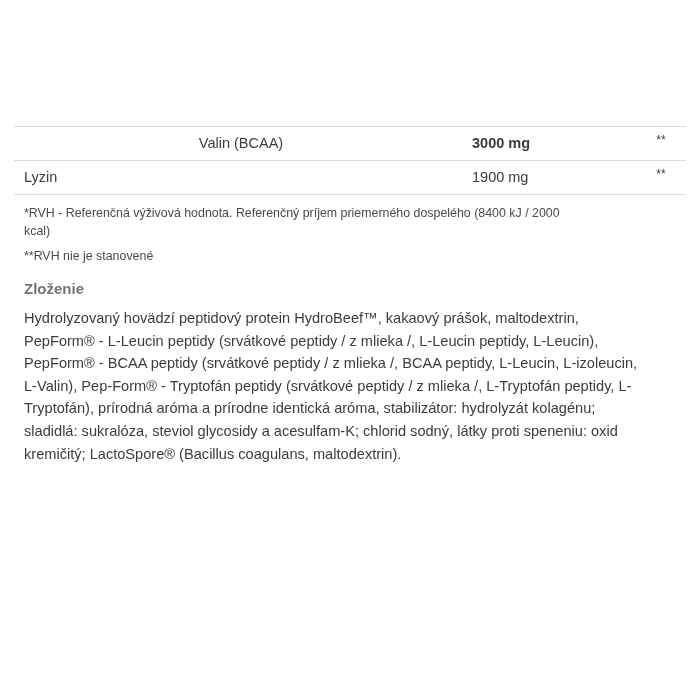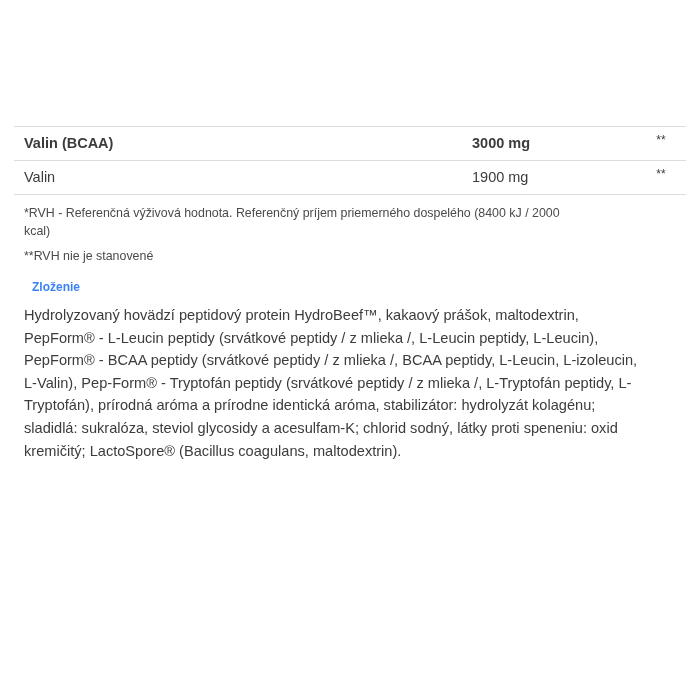--- a/index.html
+++ b/index.html
@@ -36,21 +36,22 @@
   }
   .nutrition-table td {
     padding: 8px 4px 9px 10px;
     vertical-align: middle;
   }
   .cell-name {
     text-align: left;
     color: #3c3c3c;
   }
   .cell-name.bold {
-    font-weight: bold;
+    font-weight: normal;
+    text-align: center;
   }
   .cell-value {
     text-align: left;
     width: 150px;
     padding-right: 8px !important;
     white-space: nowrap;
   }
   .cell-value.bold {
     font-weight: bold;
   }
@@ -75,23 +76,23 @@
     margin: 7px 0 6px 0;
     max-width: 540px;
   }
 
   
   .section {
     padding-left: 10px;
   }
   .section-heading {
     font-weight: bold;
-    font-size: 12px;
-    color: #3b82f6;
-    margin: 14px 0 10px 8px;
+    font-size: 15px;
+    color: #737373;
+    margin: 14px 0 10px 0;
   }
   .section-body {
     font-size: 14.6px;
     line-height: 1.55;
     color: #3c3c3c;
     max-width: 625px;
     margin: 0;
     text-align: left;
   }
   .section-body.allergens {
@@ -109,21 +110,21 @@
   <div class="spacer-top"></div>
 
   <table class="nutrition-table">
     <tbody>
       <tr>
         <td class="cell-name bold">Valin (BCAA)</td>
         <td class="cell-value bold">3000 mg</td>
         <td class="cell-note">**</td>
       </tr>
       <tr>
-        <td class="cell-name">Valin</td>
+        <td class="cell-name">Lyzin</td>
         <td class="cell-value">1900 mg</td>
         <td class="cell-note">**</td>
       </tr>
     </tbody>
   </table>
 
   <div class="footnotes">
     <p class="footnote">*RVH - Referenčná výživová hodnota. Referenčný príjem priemerného dospelého (8400 kJ / 2000 kcal)</p>
     <p class="footnote">**RVH nie je stanovené</p>
   </div>

